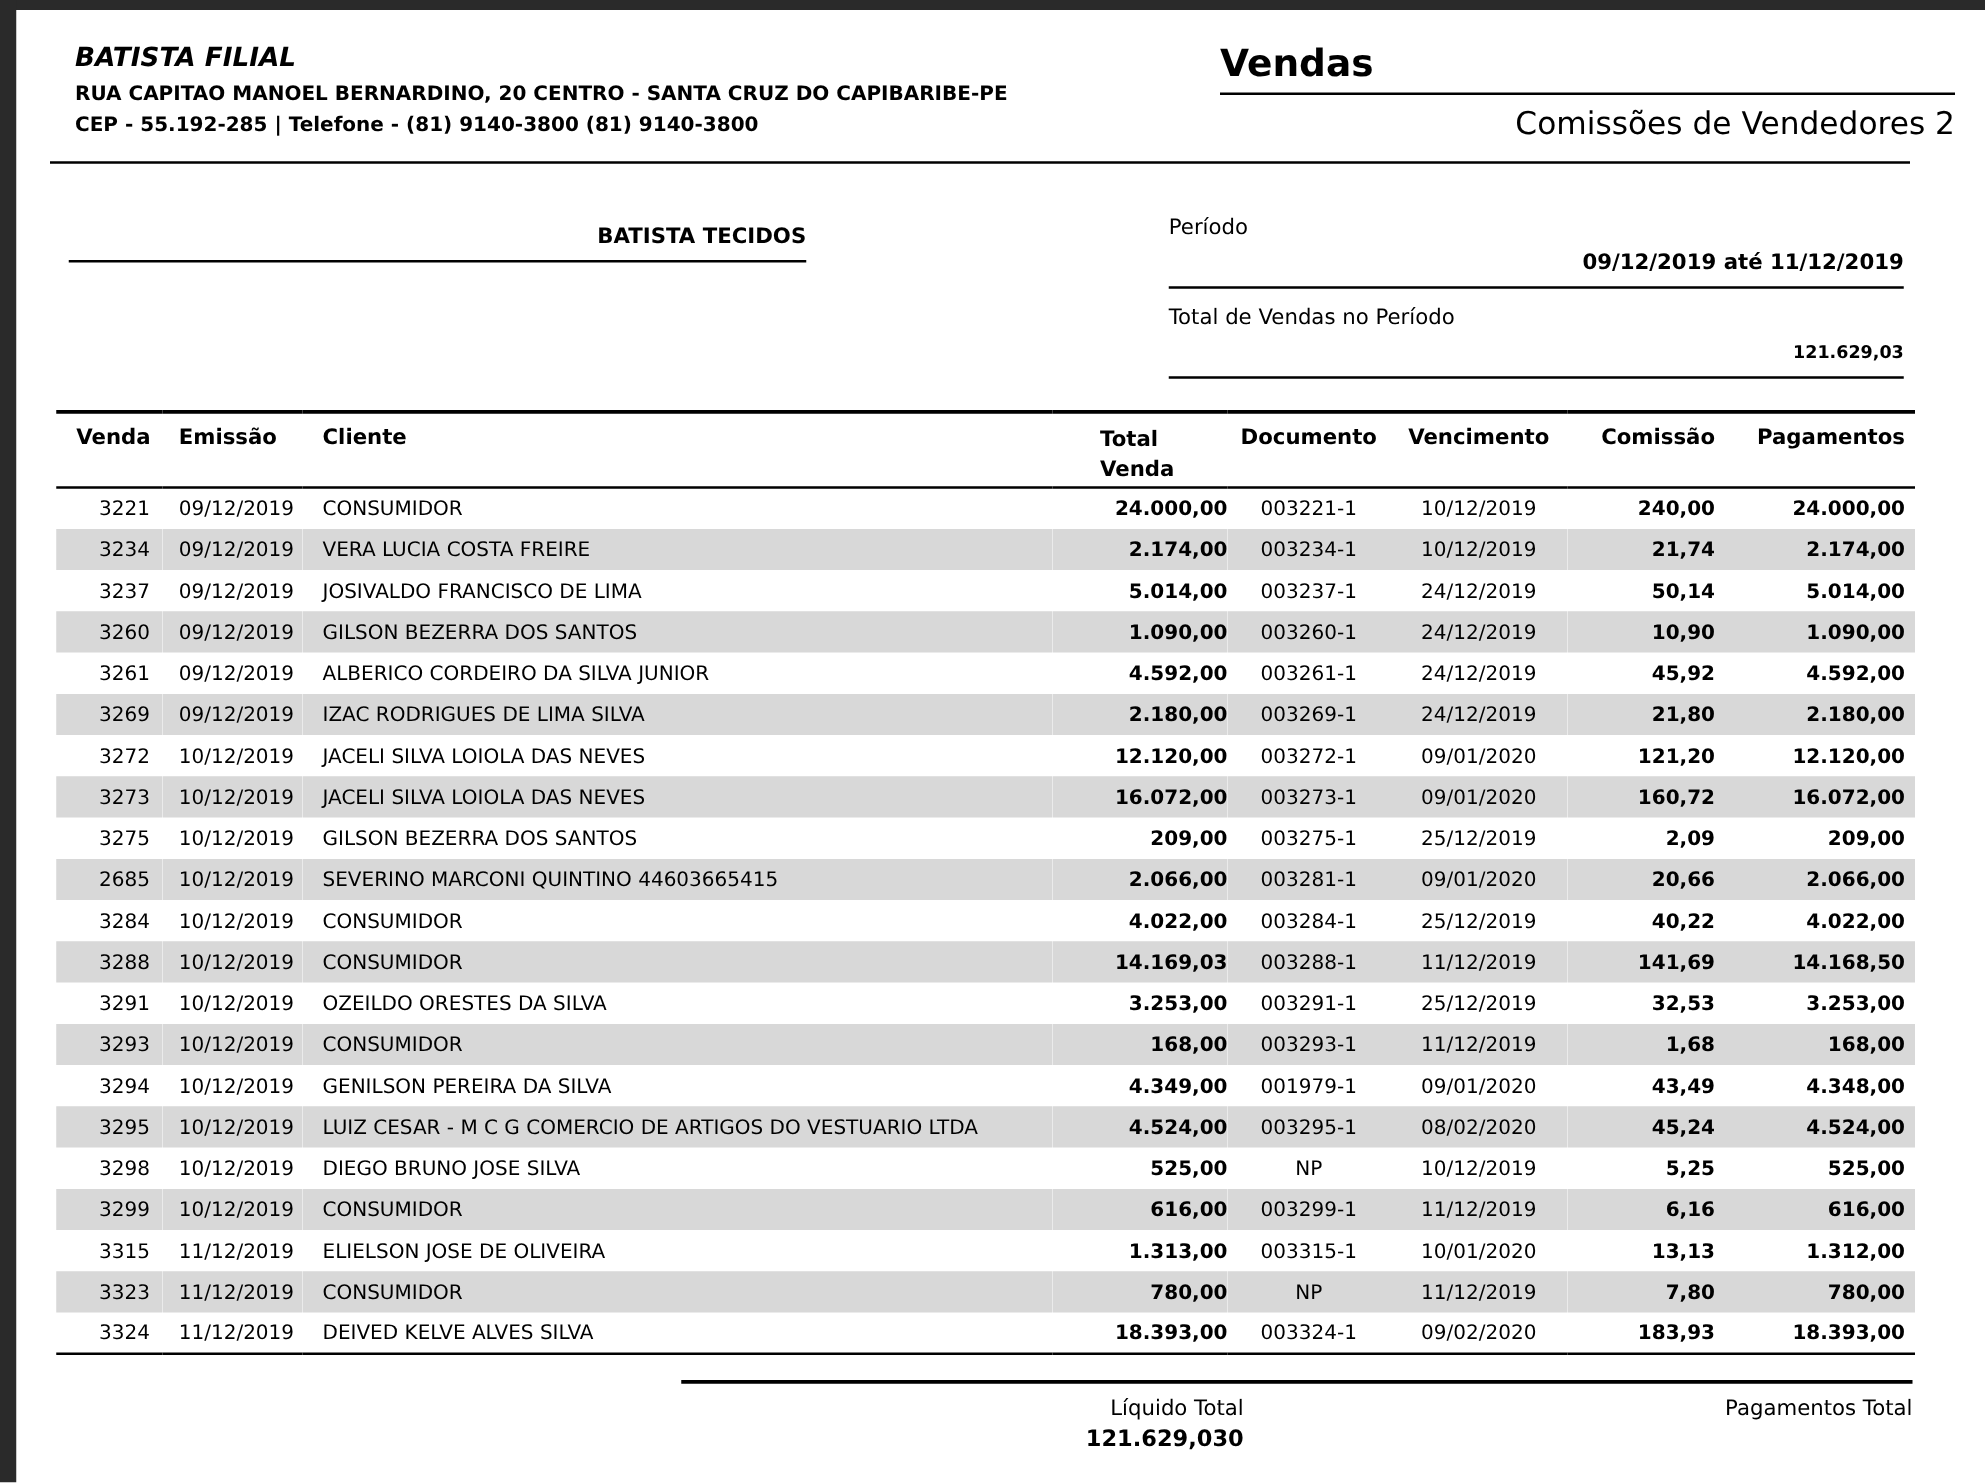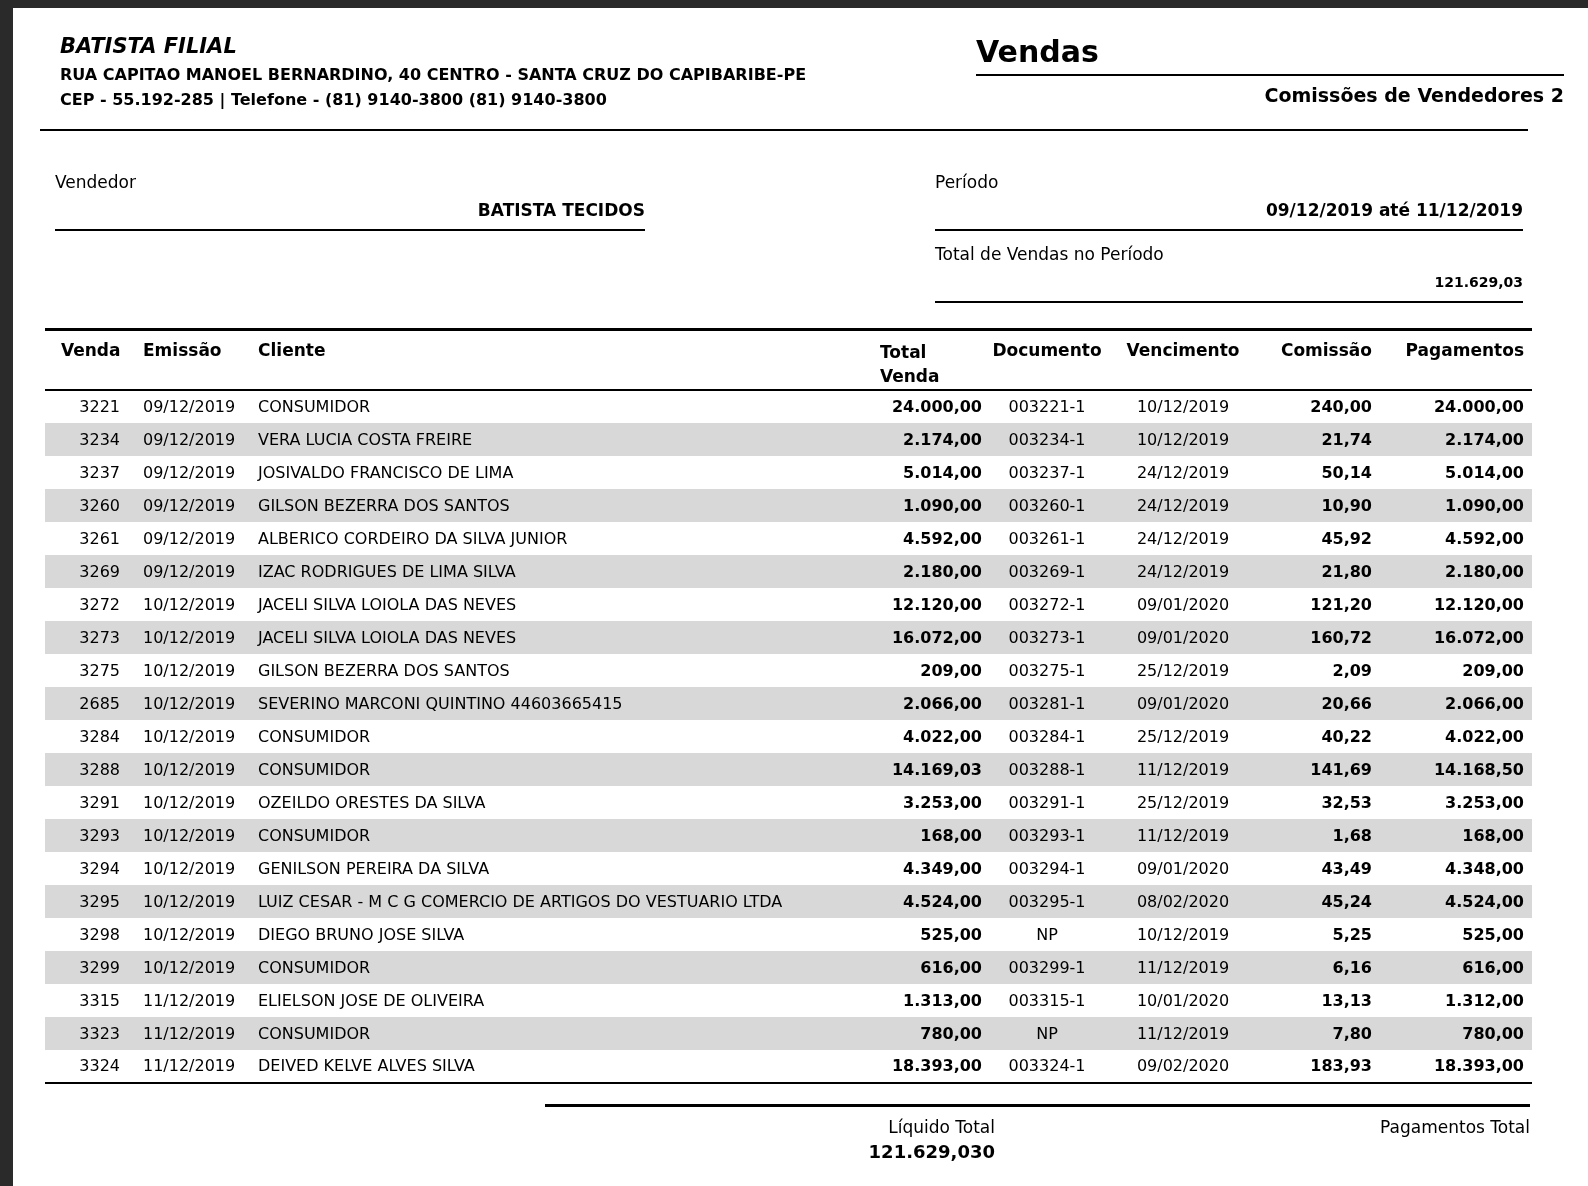--- a/index.html
+++ b/index.html
@@ -10,21 +10,21 @@
   .leftbar { position:absolute; top:0; left:0; width:13px;  height:1186px; background:#2a2a2a; }
 
   
   .company { position:absolute; left:60px; top:34px; width:830px; }
   .company-name { font-size:21px; font-weight:bold; margin-bottom:4px;font-style:italic; }
   .company-line { font-size:16px; font-weight:bold; line-height:25px; }
 
   
   .report-head { position:absolute; left:935px; top:34px; width:588px;margin-left:41px; }
   .report-title { font-size:30px; font-weight:bold; line-height:36px; border-bottom:2px solid #000; padding-bottom:4px; }
-  .report-subtitle { text-align:right; font-size:19px; font-weight:bold; padding-top:8px; }
+  .report-subtitle { text-align:right; font-size:25px; font-weight:normal; padding-top:8px; }
 
   .head-rule { position:absolute; left:40px; top:129px; width:1488px; height:2px; background:#000; }
 
   
   .field { position:absolute; }
   .field-label { font-size:17px; line-height:21px; }
   .field-value { font-size:17px; font-weight:bold; line-height:22px; text-align:right; margin-top:6px; padding-bottom:8px; border-bottom:2px solid #000; }
   .vendedor { left:55px;  top:172px; width:590px; }
   .periodo  { left:935px; top:172px; width:588px; }
   .total-periodo { left:935px; top:244px; width:588px; }
@@ -63,33 +63,32 @@
   .total-value { font-size:18px; font-weight:bold; line-height:26px; }
 </style>
 </head>
 <body>
 
 <div class="topbar"></div>
 <div class="leftbar"></div>
 
 <header class="company">
   <div class="company-name">BATISTA FILIAL</div>
-  <div class="company-line">RUA CAPITAO MANOEL BERNARDINO, 40 CENTRO - SANTA CRUZ DO CAPIBARIBE-PE</div>
+  <div class="company-line">RUA CAPITAO MANOEL BERNARDINO, 20 CENTRO - SANTA CRUZ DO CAPIBARIBE-PE</div>
   <div class="company-line">CEP - 55.192-285 | Telefone - (81) 9140-3800 (81) 9140-3800</div>
 </header>
 
 <div class="report-head">
   <div class="report-title">Vendas</div>
   <div class="report-subtitle">Comissões de Vendedores 2</div>
 </div>
 
 <div class="head-rule"></div>
 
 <section class="field vendedor">
-  <div class="field-label">Vendedor</div>
   <div class="field-value">BATISTA TECIDOS</div>
 </section>
 
 <section class="field periodo">
   <div class="field-label">Período</div>
   <div class="field-value">09/12/2019 até 11/12/2019</div>
 </section>
 
 <section class="field total-periodo">
   <div class="field-label">Total de Vendas no Período</div>
@@ -249,21 +248,21 @@
         <td class="col-documento">003293-1</td>
         <td class="col-vencimento">11/12/2019</td>
         <td class="col-comissao">1,68</td>
         <td class="col-pagamentos">168,00</td>
       </tr>
       <tr>
         <td class="col-venda">3294</td>
         <td class="col-emissao">10/12/2019</td>
         <td class="col-cliente">GENILSON PEREIRA DA SILVA</td>
         <td class="col-total_venda">4.349,00</td>
-        <td class="col-documento">003294-1</td>
+        <td class="col-documento">001979-1</td>
         <td class="col-vencimento">09/01/2020</td>
         <td class="col-comissao">43,49</td>
         <td class="col-pagamentos">4.348,00</td>
       </tr>
       <tr>
         <td class="col-venda">3295</td>
         <td class="col-emissao">10/12/2019</td>
         <td class="col-cliente">LUIZ CESAR - M C G COMERCIO DE ARTIGOS DO VESTUARIO LTDA</td>
         <td class="col-total_venda">4.524,00</td>
         <td class="col-documento">003295-1</td>

